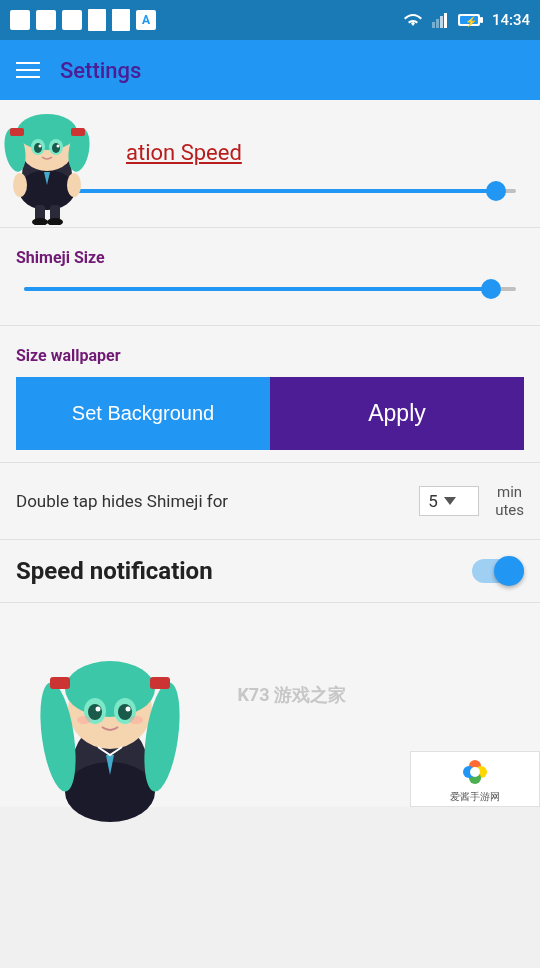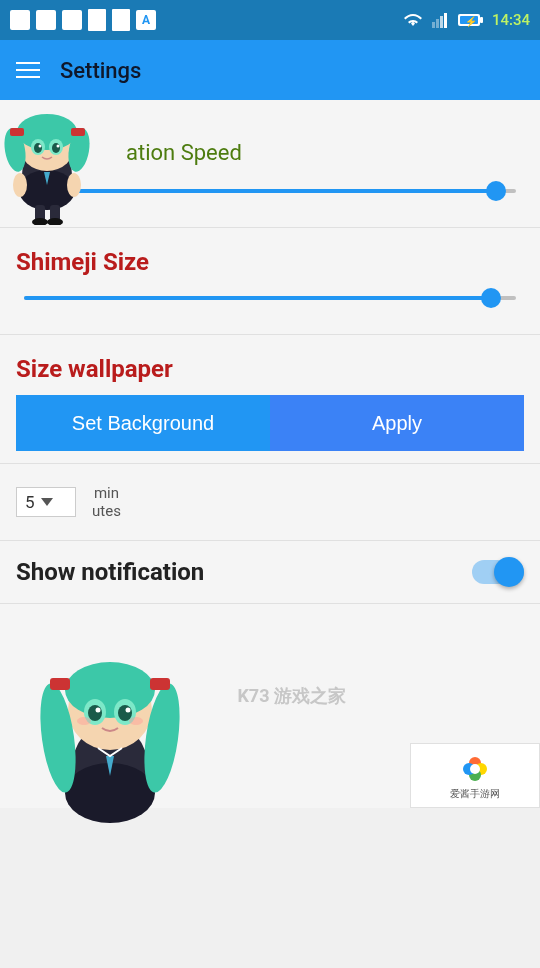--- a/index.html
+++ b/index.html
@@ -64,21 +64,21 @@
       gap: 5px;
       cursor: pointer;
     }
     .hamburger-icon span {
       display: block;
       width: 24px;
       height: 2px;
       background: white;
     }
     .top-bar-title {
-      color: #0f172a;
+      color: #4c1d95;
       font-size: 22px;
       font-weight: 500;
     }
 
     
     .content {
       width: 540px;
       background: #f5f5f5;
       position: relative;
     }
@@ -92,23 +92,23 @@
       height: 130px;
       z-index: 10;
     }
 
     
     .section {
       padding: 16px 16px 10px 16px;
     }
 
     .section-title {
-      font-size: 24px;
+      font-size: 16px;
       font-weight: 700;
-      color: #b91c1c;
+      color: #701a75;
       margin-bottom: 12px;
     }
 
     .slider-container {
       padding: 0 8px;
       margin-bottom: 8px;
     }
 
     .slider-track {
       position: relative;
@@ -132,60 +132,61 @@
       width: 20px;
       height: 20px;
       background: #2196F3;
       border-radius: 50%;
       cursor: pointer;
     }
 
     .animation-speed-label {
       font-size: 22px;
       font-weight: 400;
-      color: #4d7c0f;
+      color: #b91c1c;
       padding-left: 110px;
       padding-top: 20px;
       padding-bottom: 4px;
+      text-decoration: underline;
     }
 
     .divider {
       height: 1px;
       background: #e0e0e0;
       margin: 4px 0;
     }
 
     .live-wallpaper-section {
       padding: 16px 16px 8px 16px;
     }
 
     .button-row {
       display: flex;
       width: 100%;
-      height: 56px;
+      height: 73px;
       justify-content: space-between;
     }
 
     .btn-set-bg {
       flex: 1;
       background: #2196F3;
       color: white;
       font-size: 20px;
       font-weight: 400;
       border: none;
       cursor: pointer;
       display: flex;
       align-items: center;
       justify-content: center;
     }
     .btn-apply {
       flex: 1;
-      background: #3b82f6;
+      background: #4c1d95;
       color: white;
-      font-size: 20px;
+      font-size: 23px;
       font-weight: 400;
       border: none;
       cursor: pointer;
       display: flex;
       align-items: center;
       justify-content: center;
     }
 
     .double-tap-row {
       padding: 16px 16px;
@@ -308,21 +309,21 @@
       <rect x="12" y="1" width="3" height="15" fill="white"></rect>
     </svg>
 
     <svg width="26" height="16" viewBox="0 0 26 16">
       <rect x="0" y="2" width="22" height="12" rx="2" fill="white"></rect>
       <rect x="22" y="5" width="3" height="6" rx="1" fill="white"></rect>
       <rect x="2" y="4" width="18" height="8" rx="1" fill="#2196F3"></rect>
 
       <text x="7" y="13" font-size="10" fill="white">⚡</text>
     </svg>
-    <span style="font-size:15px;font-weight:500;color:#bef264;">14:34</span>
+    <span style="font-size:15px;font-weight:500;color:#ffffff;">14:34</span>
   </div>
 </div>
 
 <div class="top-bar">
   <div class="hamburger-icon">
     <span></span>
     <span></span>
     <span></span>
   </div>
   <span class="top-bar-title">Settings</span>
@@ -398,31 +399,32 @@
     <div class="section-title">Size wallpaper</div>
     <div class="button-row">
       <button class="btn-set-bg">Set Background</button>
       <button class="btn-apply">Apply</button>
     </div>
   </div>
 
   <div class="divider"></div>
 
   <div class="double-tap-row">
+    <span class="double-tap-label">Double tap hides Shimeji for</span>
     <div class="dropdown-container">
       <span class="dropdown-value">5</span>
       <div class="dropdown-arrow"></div>
     </div>
     <span class="minutes-label">min<br>utes</span>
   </div>
 
   <div class="divider"></div>
 
   <div class="notification-row">
-    <span class="notification-label">Show notification</span>
+    <span class="notification-label">Speed notification</span>
     <div class="toggle">
       <div class="toggle-track"></div>
       <div class="toggle-thumb"></div>
     </div>
   </div>
 
   <div class="divider"></div>
 
   <div class="bottom-character-area" style="height: 200px; position: relative;">
 
@@ -457,21 +459,21 @@
 
       <path d="M76 118 L80 138 L84 118" fill="#44aacc"></path>
 
       <path d="M68 110 L80 118 L92 110" stroke="white" stroke-width="2" fill="none"></path>
     </svg>
 
     <div style="position:absolute; bottom: 100px; left: 50%; transform: translateX(-30%); color: rgba(160,160,160,0.55); font-size: 18px; font-weight: bold; pointer-events: none; white-space: nowrap;">
       <span>K73 游戏之家</span>
     </div>
 
-    <div style="position:absolute; bottom: 0; right: 0; width:130px; height:65px; background:white; border: 1px solid #e0e0e0; display:flex; flex-direction:column; align-items:center; justify-content:center;">
+    <div style="position:absolute; bottom: 0; right: 0; width:130px; height:56px; background:white; border: 1px solid #e0e0e0; display:flex; flex-direction:column; align-items:center; justify-content:center;">
 
       <svg width="36" height="36" viewBox="0 0 36 36">
         <circle cx="18" cy="12" r="6" fill="#FF6B35"></circle>
         <circle cx="24" cy="18" r="6" fill="#FFD700"></circle>
         <circle cx="18" cy="24" r="6" fill="#4CAF50"></circle>
         <circle cx="12" cy="18" r="6" fill="#2196F3"></circle>
         <circle cx="18" cy="18" r="5" fill="white"></circle>
       </svg>
       <span style="font-size:10px; color:#555;">爱酱手游网</span>
     </div>

